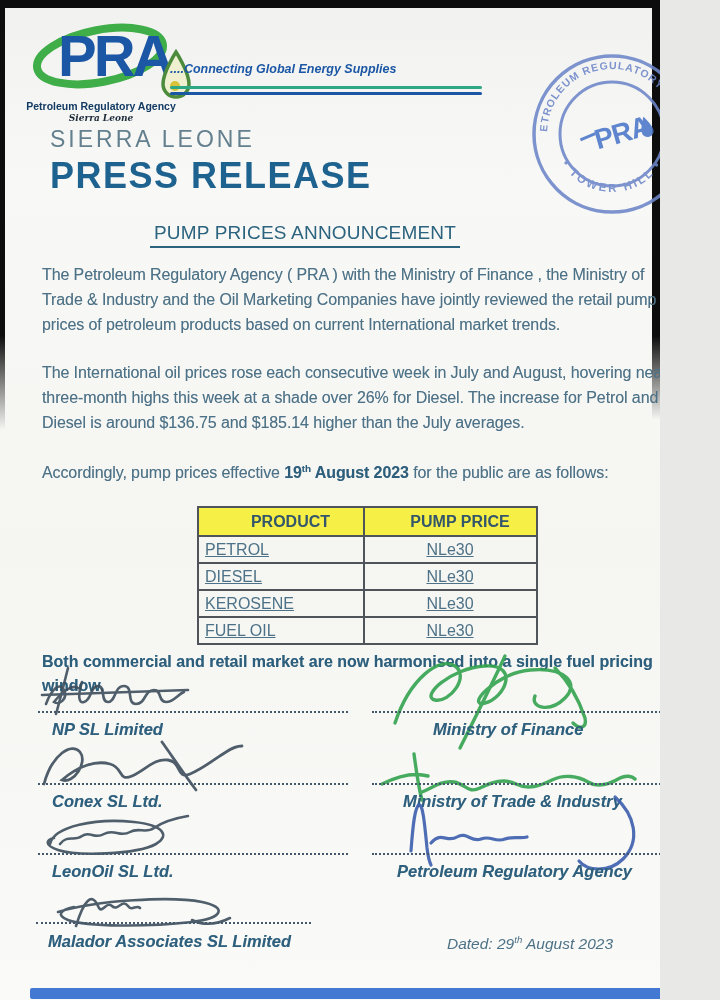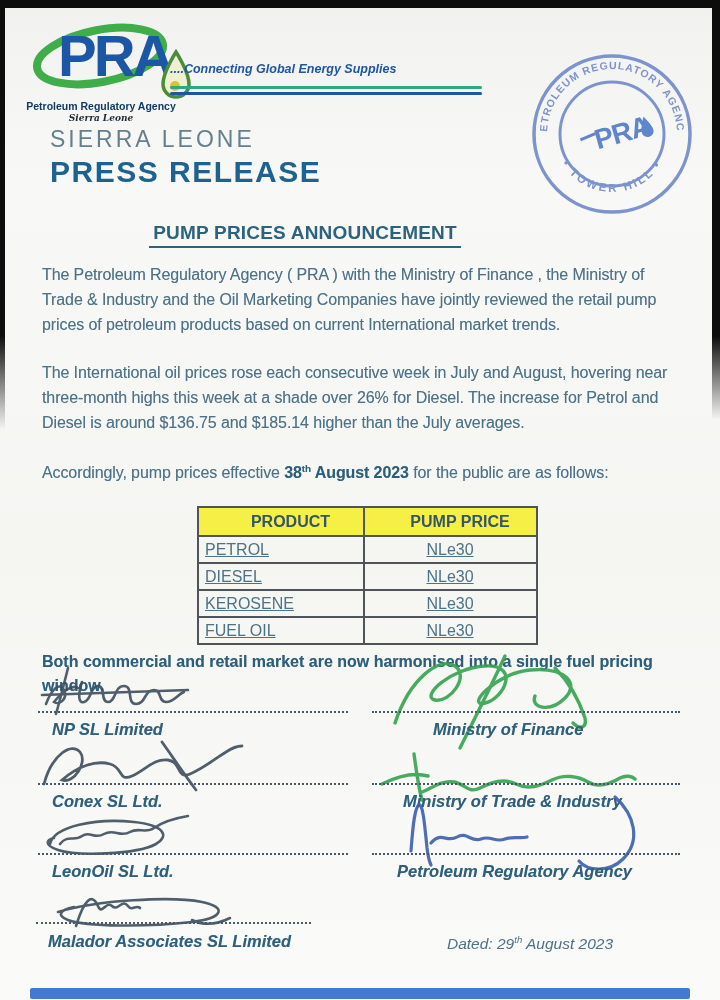--- a/index.html
+++ b/index.html
@@ -1,39 +1,39 @@
 <!DOCTYPE html>
 <html><head>
 <meta charset="utf-8">
 <style>
   html,body{margin:0;padding:0;}
   body{width:720px;height:1000px;overflow:hidden;background:#e8e8e6;font-family:"Liberation Sans",sans-serif;}
-  .page{position:relative;width:720px;height:1000px;overflow:hidden;
+  .page{position:relative;width:660px;height:1000px;overflow:hidden;
     background:linear-gradient(180deg,#f1f1ef 0%,#f8f8f6 18%,#f5f5f2 55%,#fafaf8 100%);}
   
   .edge-top{position:absolute;left:0;top:0;width:720px;height:8px;background:#0d0d0d;}
   .edge-left{position:absolute;left:0;top:0;width:5px;height:430px;
     background:linear-gradient(180deg,#0d0d0d 78%,rgba(13,13,13,0));}
   .edge-right{position:absolute;right:0;top:0;width:8px;height:420px;
     background:linear-gradient(180deg,#0d0d0d 80%,rgba(13,13,13,0));}
   
   .logo-wrap{position:absolute;left:30px;top:12px;width:480px;height:120px;}
   .logo-art{position:absolute;left:0;top:2px;}
   .tagline{position:absolute;left:140px;top:50px;font-size:12.5px;font-weight:bold;font-style:italic;color:#1b57a5;white-space:nowrap;}
   .rule-green{position:absolute;left:140px;top:74px;width:312px;height:3px;background:#2ea884;border-radius:2px;}
   .rule-blue{position:absolute;left:140px;top:80px;width:312px;height:3px;background:#1b57a5;border-radius:2px;}
   .org-name{position:absolute;left:-4px;top:88px;width:150px;text-align:center;font-size:10.5px;font-weight:bold;color:#123a63;}
   .org-sub{position:absolute;left:-4px;top:101px;width:150px;text-align:center;font-family:"DejaVu Serif",serif;font-style:italic;font-weight:bold;font-size:9px;color:#1d2a3a;}
   
   .stamp{position:absolute;left:526px;top:48px;width:172px;height:172px;opacity:.88;}
   
   .country{position:absolute;left:50px;top:126px;font-size:23px;letter-spacing:3px;color:#64808e;}
-  .doc-title{position:absolute;left:50px;top:155px;font-size:30px;font-weight:bold;letter-spacing:1.5px;color:#1e6390;}
+  .doc-title{position:absolute;left:50px;top:155px;font-size:36px;font-weight:bold;letter-spacing:1.5px;color:#1e6390;}
   .ann-title{position:absolute;left:0;top:222px;width:610px;text-align:center;}
-  .ann-title span{display:inline-block;font-size:19px;font-weight:bold;color:#2c637f;border-bottom:2.5px solid #2c637f;padding:0 4px 2px 4px;letter-spacing:.2px;}
+  .ann-title span{display:inline-block;font-size:19px;font-weight:normal;color:#2c637f;border-bottom:2.5px solid #2c637f;padding:0 4px 2px 4px;letter-spacing:.2px;}
   
   .para{position:absolute;left:42px;width:642px;font-size:16px;line-height:25px;color:#4d7287;letter-spacing:-0.1px;text-shadow:0 0 .5px rgba(77,114,135,.45);}
   .p1{top:262px;}
   .p2{top:360px;}
   .p3{top:456px;}
   .para b{color:#2d5f7d;}
   .statement{position:absolute;left:42px;top:650px;width:646px;font-size:16px;line-height:24px;font-weight:bold;color:#2d5f7d;text-shadow:0 0 .5px rgba(45,95,125,.45);}
   
   .price-table{position:absolute;left:197px;top:506px;border-collapse:collapse;}
   .price-table th,.price-table td{border:2px solid #4e545a;font-size:16px;color:#4d7287;padding-left:20px;}
@@ -95,21 +95,21 @@
 
   <div class="country">SIERRA LEONE</div>
   <div class="doc-title">PRESS RELEASE</div>
 
   <div class="ann-title">
     <span>PUMP PRICES ANNOUNCEMENT</span>
   </div>
 
   <div class="para p1">The Petroleum Regulatory Agency ( PRA ) with the Ministry of Finance , the Ministry of Trade &amp; Industry and the Oil Marketing Companies have jointly reviewed the retail pump prices of petroleum products based on current International market trends.</div>
   <div class="para p2">The International oil prices rose each consecutive week in July and August, hovering near three-month highs this week at a shade over 26% for Diesel. The increase for Petrol and Diesel is around $136.75 and $185.14 higher than the July averages.</div>
-  <div class="para p3"><span>Accordingly, pump prices effective </span><b><span>38</span><sup>th</sup><span> August 2023</span></b><span> for the public are as follows:</span></div>
+  <div class="para p3"><span>Accordingly, pump prices effective </span><b><span>19</span><sup>th</sup><span> August 2023</span></b><span> for the public are as follows:</span></div>
 
   <table class="price-table">
     <tbody>
         <tr>
       <th>PRODUCT</th>
       <th>PUMP PRICE</th>
     </tr>
     <tr>
       <td>PETROL</td>
       <td class="price">NLe30</td>

